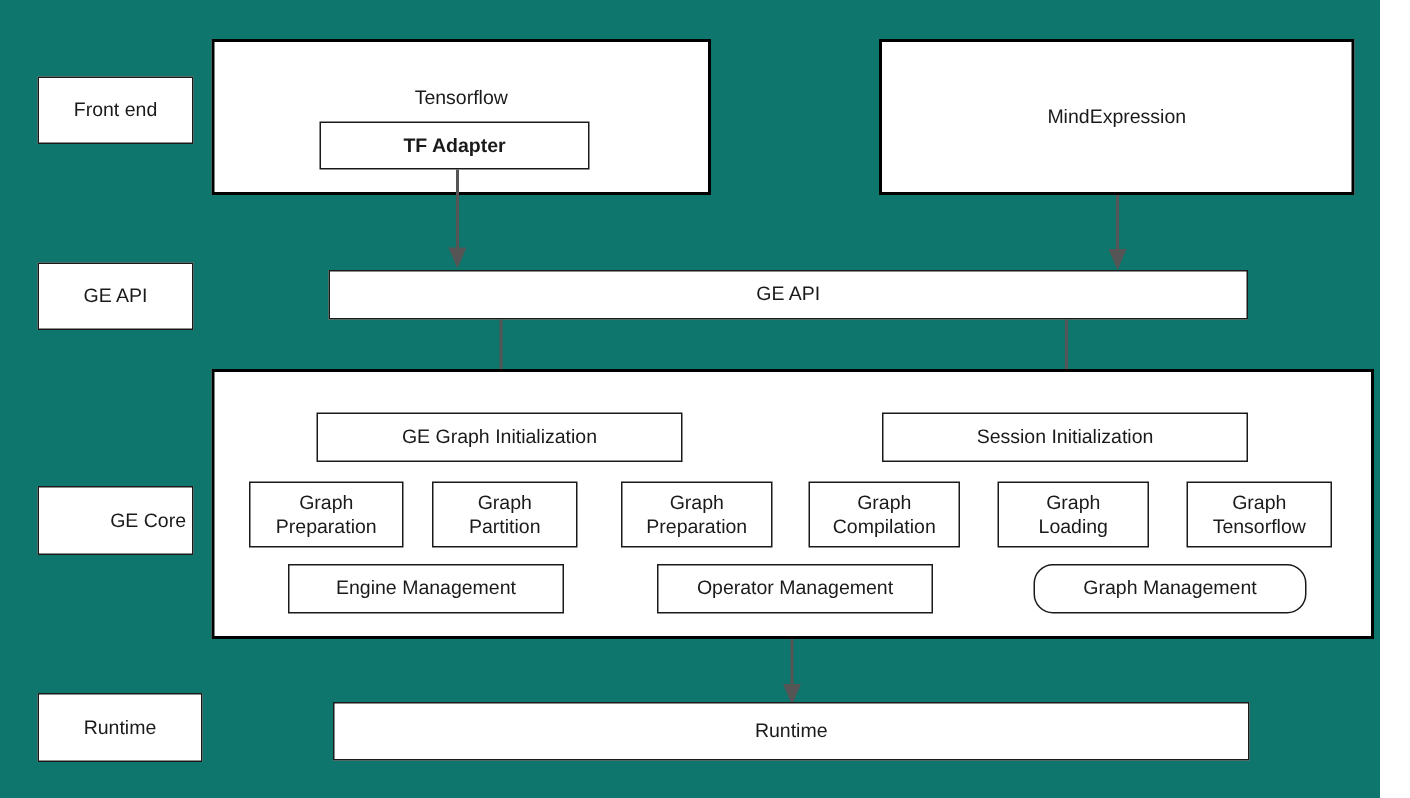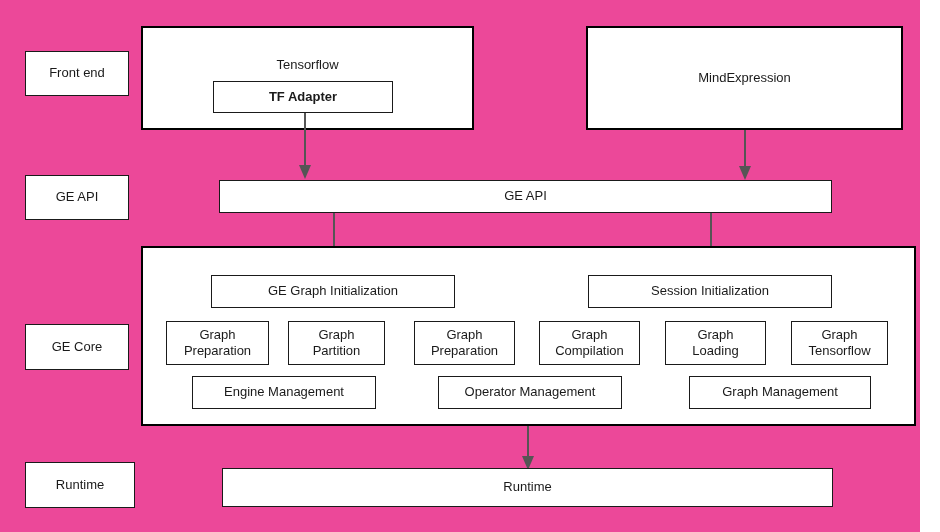--- a/index.html
+++ b/index.html
@@ -7,21 +7,21 @@
     padding: 0;
     background: #ffffff;
   }
   body {
     font-family: "Liberation Sans", sans-serif;
   }
   #stage {
     position: relative;
     width: 920px;
     height: 532px;
-    background: #ec4899;
+    background: #0f766e;
     overflow: hidden;
   }
   .box {
     position: absolute;
     box-sizing: border-box;
     background: #ffffff;
     border: 1px solid #1a1a1a;
     display: flex;
     align-items: center;
     justify-content: center;
@@ -53,21 +53,21 @@
 <body>
 
 <div id="stage">
 
   <div class="box label-box" style="left:25px; top:51px; width:104px; height:45px;">
     <span>Front end</span>
   </div>
   <div class="box label-box" style="left:25px; top:175px; width:104px; height:45px;">
     <span>GE API</span>
   </div>
-  <div class="box label-box" style="left:25px; top:324px; width:104px; height:46px;">
+  <div class="box label-box" style="left:25px; top:324px; width:104px; height:46px;justify-content:flex-end;">
     <span>GE Core</span>
   </div>
   <div class="box label-box" style="left:25px; top:462px; width:110px; height:46px;">
     <span>Runtime</span>
   </div>
 
   <div class="box thick" style="left:141px; top:26px; width:333px; height:104px; display:block;">
     <div style="position:absolute; left:0; right:0; top:29px; text-align:center; font-size:13px;">Tensorflow</div>
   </div>
   <div class="box" style="left:213px; top:81px; width:180px; height:32px;font-weight:bold;">
@@ -156,21 +156,21 @@
       <div>Tensorflow</div>
     </div>
   </div>
 
   <div class="box" style="left:192px; top:376px; width:184px; height:33px;">
     <span>Engine Management</span>
   </div>
   <div class="box" style="left:438px; top:376px; width:184px; height:33px;">
     <span>Operator Management</span>
   </div>
-  <div class="box" style="left:689px; top:376px; width:182px; height:33px;">
+  <div class="box" style="left:689px; top:376px; width:182px; height:33px;border-radius:13px;">
     <span>Graph Management</span>
   </div>
 
   <div class="arrow" style="left:513px; top:426px; width:30px; height:46px;">
     <svg width="30" height="46" viewBox="0 0 30 46">
       <line x1="15" y1="0" x2="15" y2="34" stroke="#555555" stroke-width="2"></line>
       <polygon points="15,44 9,30 21,30" fill="#555555"></polygon>
     </svg>
   </div>
 

